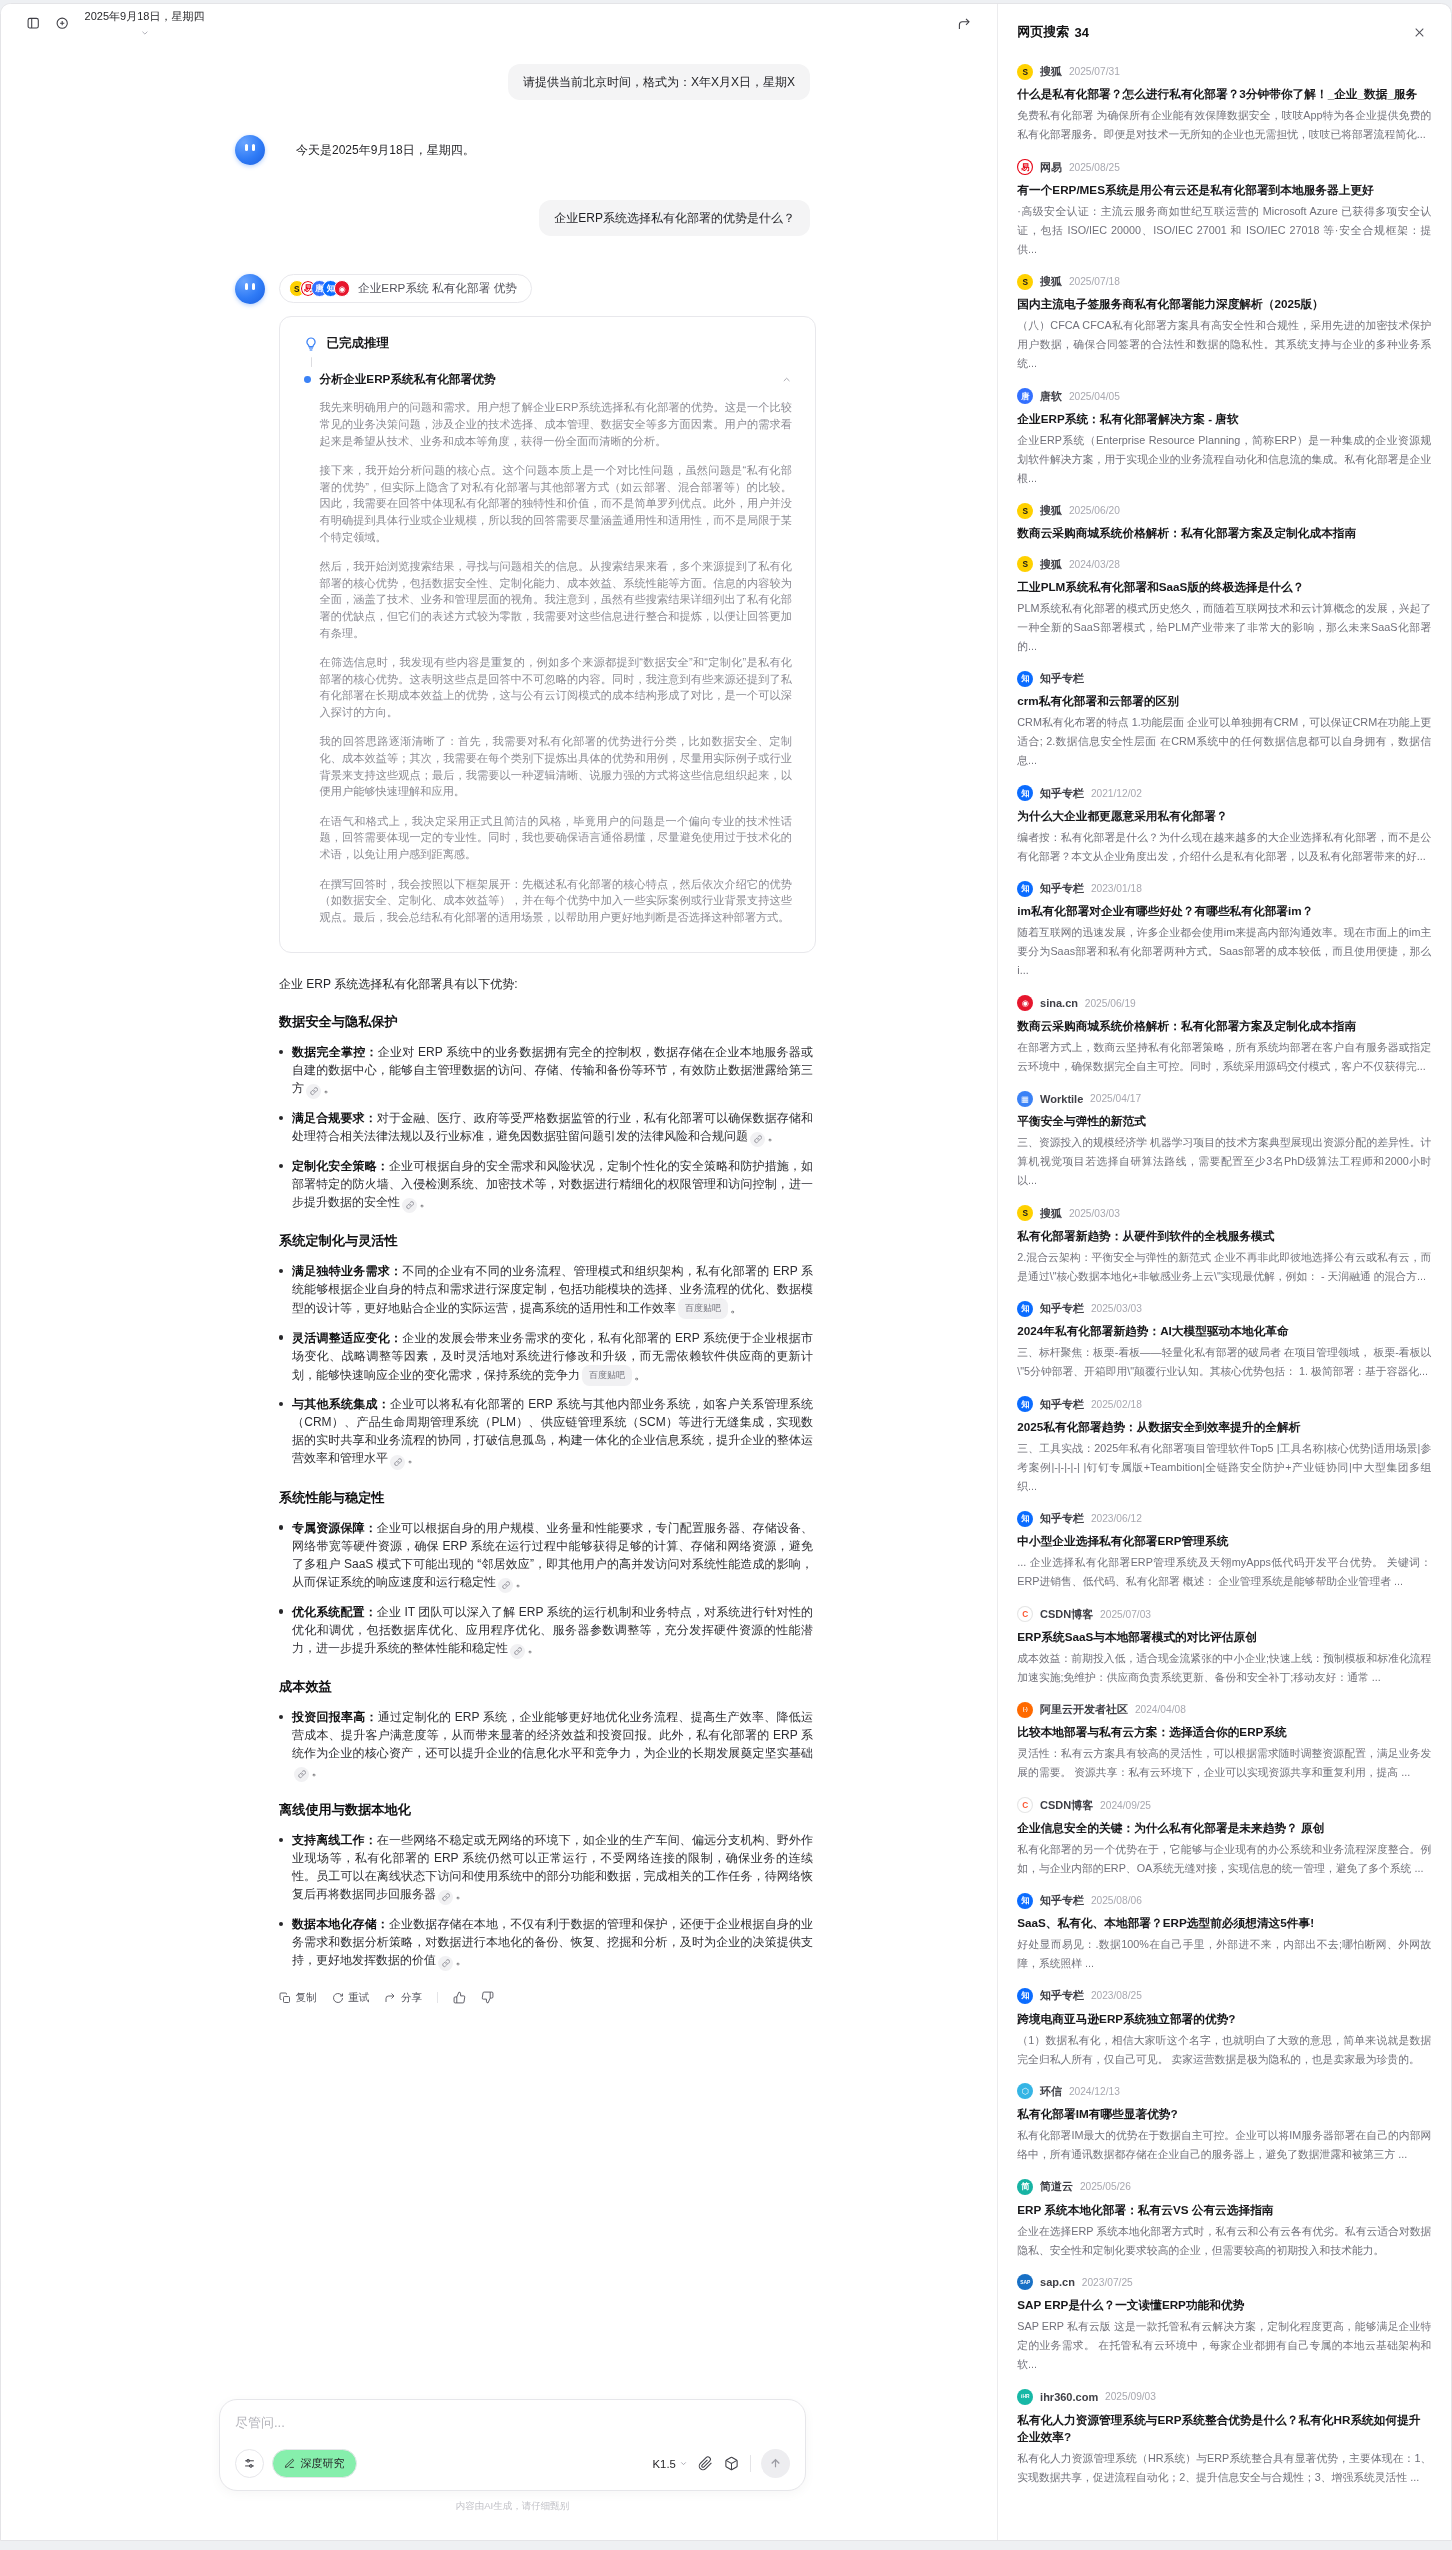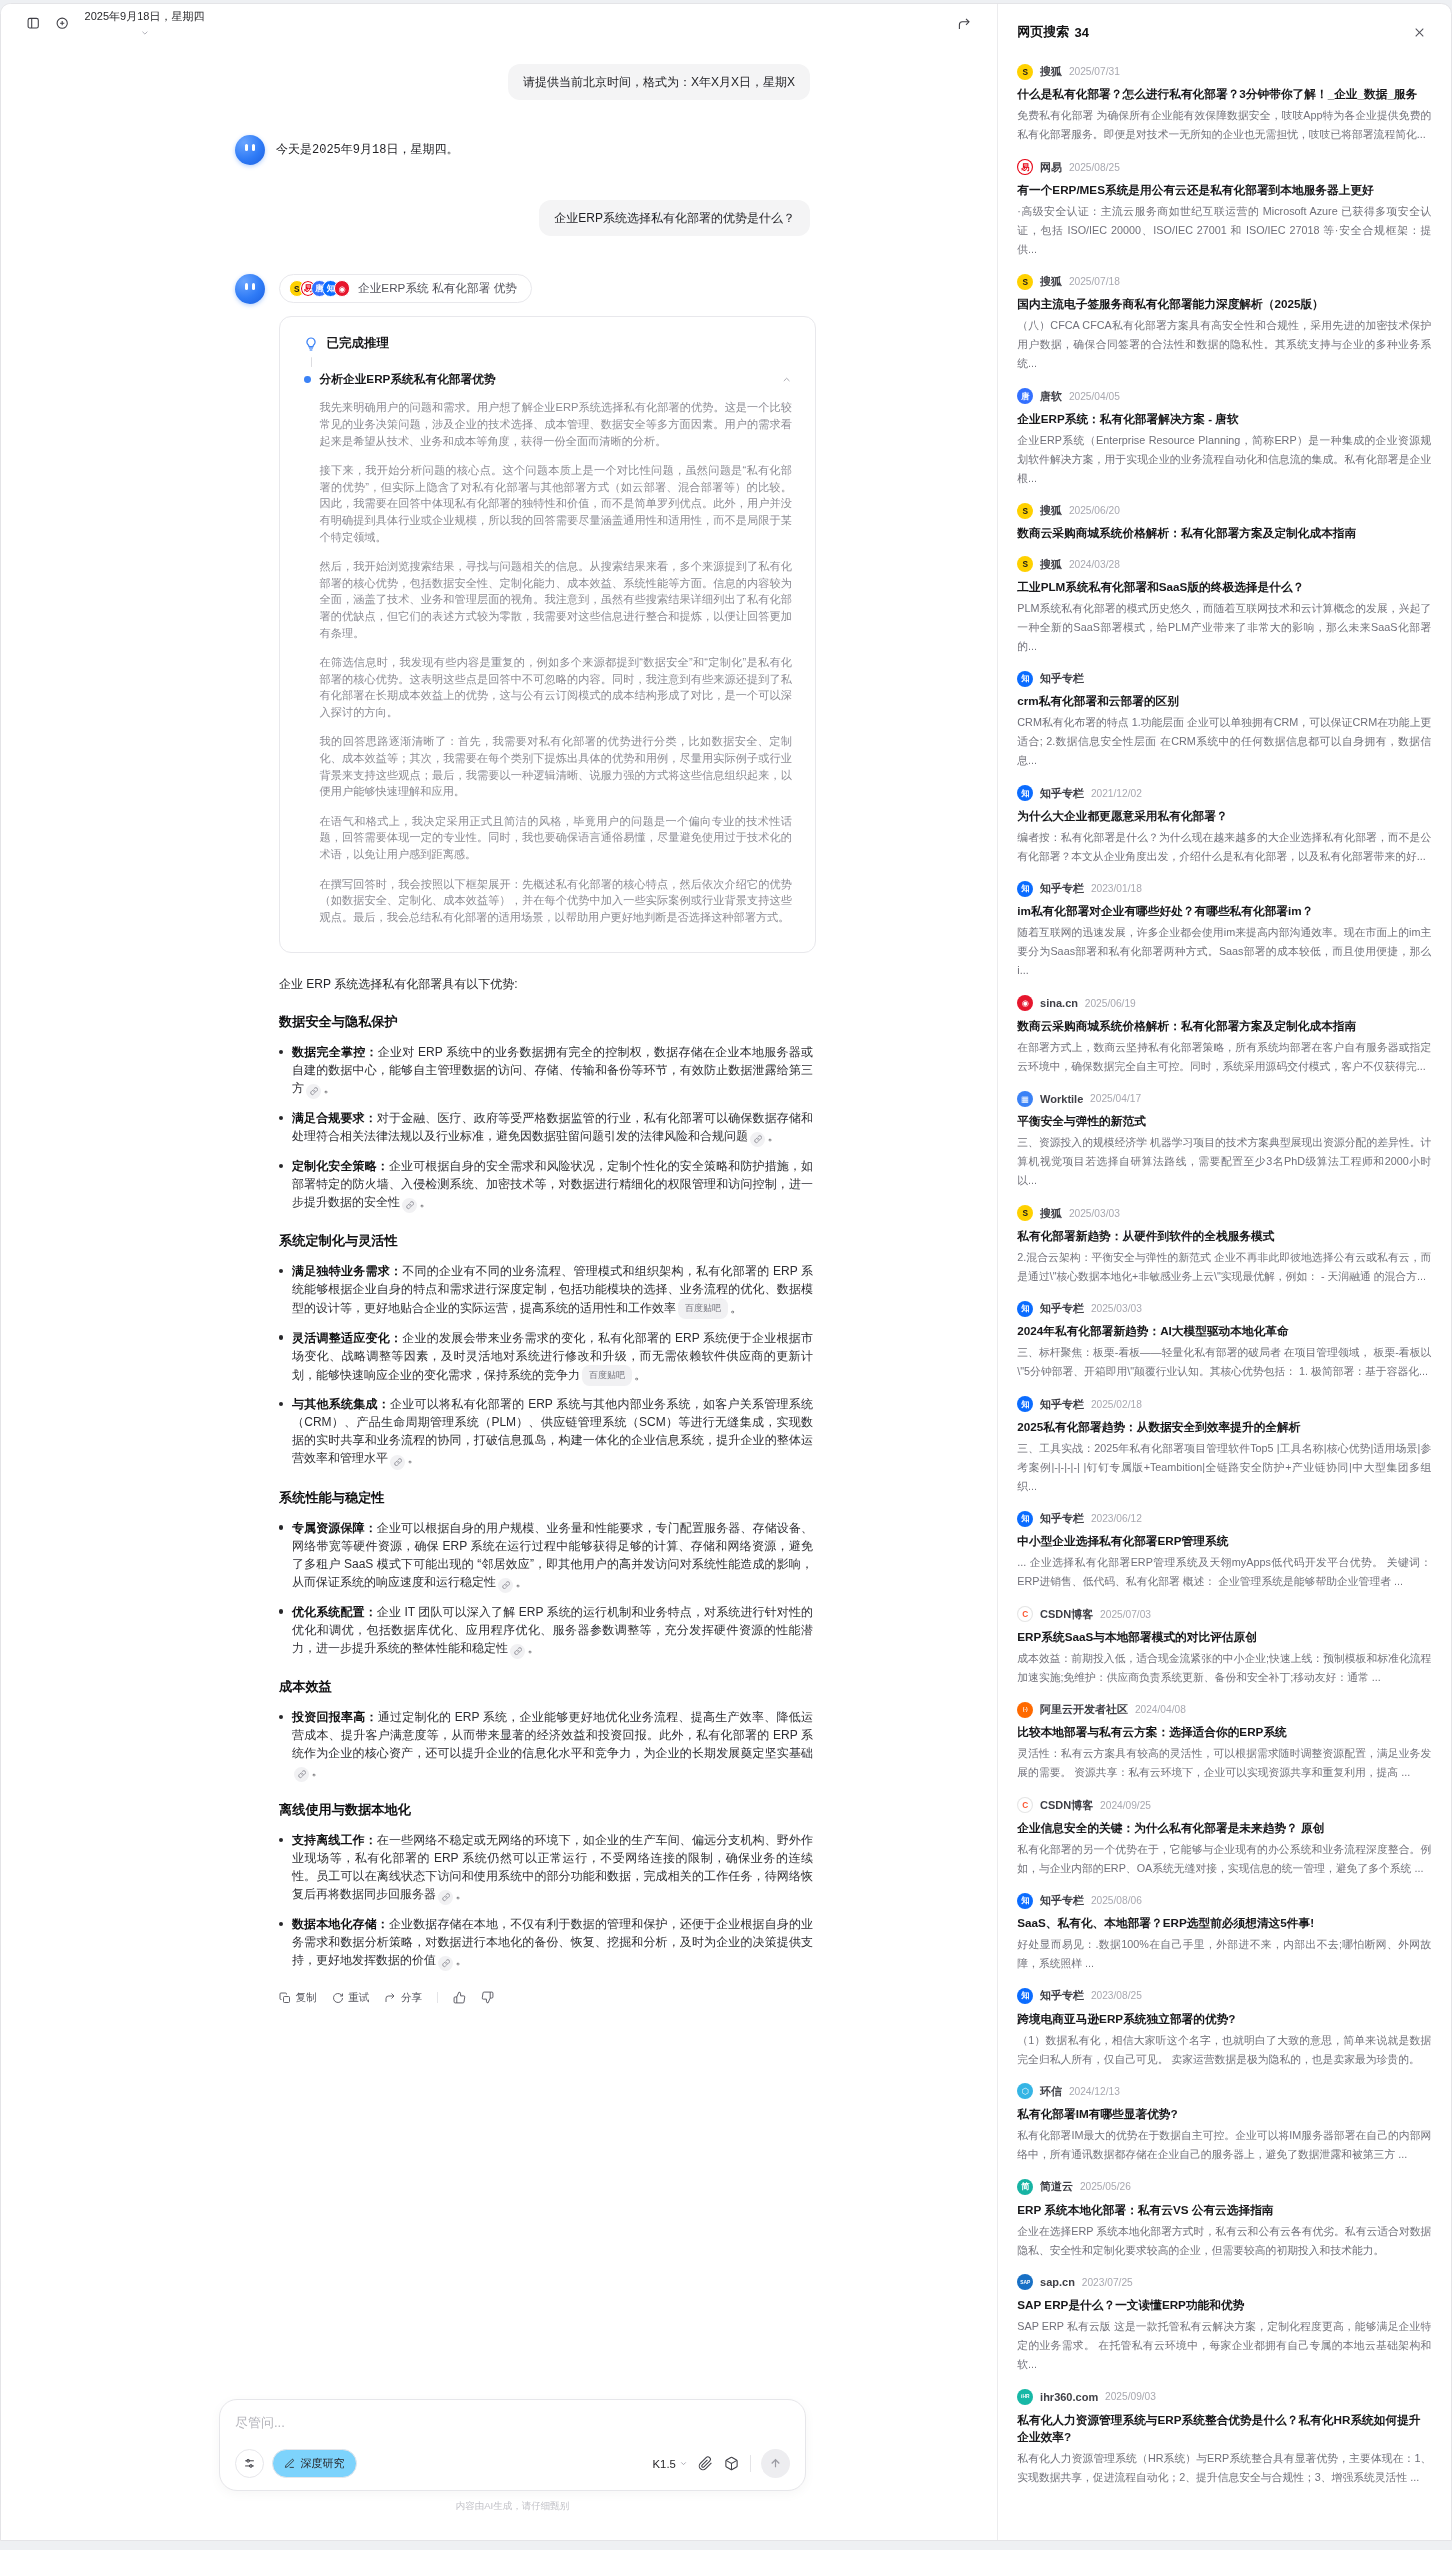--- a/index.html
+++ b/index.html
@@ -21,21 +21,21 @@
   .icon-btn { width:23px; height:23px; display:flex; align-items:center; justify-content:center; border-radius:6px; color:#3f3f46; cursor:pointer; }
   .icon-btn svg { width:14.4px; height:14.4px; }
   .topbar .date-wrap { display:flex; align-items:center; gap:4.5px; margin-left:10.6px; font-size:11px; color:#27272a; cursor:pointer;flex-direction:column; }
   .topbar .date-wrap svg { width:9.8px; height:9.8px; color:#a1a1aa; }
   .share-top { position:absolute; right:21px; top:8.3px; }
   .chat-col { width:575px; margin-left:234px; }
   .bubble { background:#f4f4f5; border-radius:12px; padding:9px 15px; font-size:12px; line-height:18px; color:#1f1f23; display:inline-block; max-width:424px; }
   .row-user { display:flex; justify-content:flex-end; }
   .row-user.first { margin-top:21px; }
   .row-user.second { margin-top:35px; }
-  .row-assist { display:flex; align-items:flex-start; gap:11px; margin-top:35px;font-family:Liberation Mono, monospace; }
+  .row-assist { display:flex; align-items:flex-start; gap:31px; margin-top:35px; }
   .avatar {
     width:30px; height:30px; border-radius:50%;
     background:radial-gradient(circle at 30% 25%, #6aa5ff 0%, #2f7bf6 55%, #1b5fe0 100%);
     position:relative; flex-shrink:0;
     box-shadow:0 1.5px 4.5px rgba(47,123,246,.35);
   }
   .avatar::before, .avatar::after {
     content:""; position:absolute; top:9px; width:3.4px; height:6.8px; border-radius:2.3px; background:#fff;
   }
   .avatar::before { left:9.8px; } .avatar::after { left:16.6px; }
@@ -78,21 +78,21 @@
   .act-sep { width:0.8px; height:11.3px; background:#e4e4e7; }
   .act.icon-only svg { width:13px; height:13px; }
   
   .composer { position:absolute; left:218px; bottom:27px; width:587px; }
   .composer-card { border:0.8px solid #e6e6ea; border-radius:18px; background:#fff; box-shadow:0 3px 12px rgba(0,0,0,.04); padding:15px 15px 12px; height:92px; display:flex; flex-direction:column; justify-content:space-between; }
   .composer-input { border:none; outline:none; font-size:13px; color:#1f1f23; width:100%; font-family:inherit; }
   .composer-input::placeholder { color:#b3b3ba; }
   .composer-bottom { display:flex; align-items:center; }
   .round-btn { width:29px; height:29px; border:0.8px solid #e6e6ea; border-radius:50%; display:flex; align-items:center; justify-content:center; color:#3f3f46; cursor:pointer; background:#fff; }
   .round-btn svg { width:13px; height:13px; }
-  .pill-btn { height:29px; border:0.8px solid #e6e6ea; border-radius:14.4px; display:inline-flex; align-items:center; gap:5.3px; padding:0 11.3px; margin-left:7.6px; font-size:11px; color:#27272a; cursor:pointer; background:#7dd3fc; }
+  .pill-btn { height:29px; border:0.8px solid #e6e6ea; border-radius:14.4px; display:inline-flex; align-items:center; gap:5.3px; padding:0 11.3px; margin-left:7.6px; font-size:11px; color:#27272a; cursor:pointer; background:#86efac; }
   .pill-btn svg { width:11.3px; height:11.3px; }
   .composer-right { margin-left:auto; display:flex; align-items:center; gap:10.6px; color:#3f3f46; }
   .model-sel { display:flex; align-items:center; gap:3px; font-size:11.3px; color:#27272a; cursor:pointer; }
   .model-sel svg { width:9px; height:9px; color:#a1a1aa; }
   .tool-ic { width:15px; height:15px; color:#3f3f46; cursor:pointer; }
   .send-sep { width:0.8px; height:16.6px; background:#e4e4e7; }
   .send-btn { width:29px; height:29px; border-radius:50%; background:#ededf0; display:flex; align-items:center; justify-content:center; cursor:pointer; }
   .send-btn svg { width:13px; height:13px; color:#9b9ba3; }
   .disclaimer { text-align:center; font-size:9.5px; color:#c2c2c8; margin-top:9px; }
   

